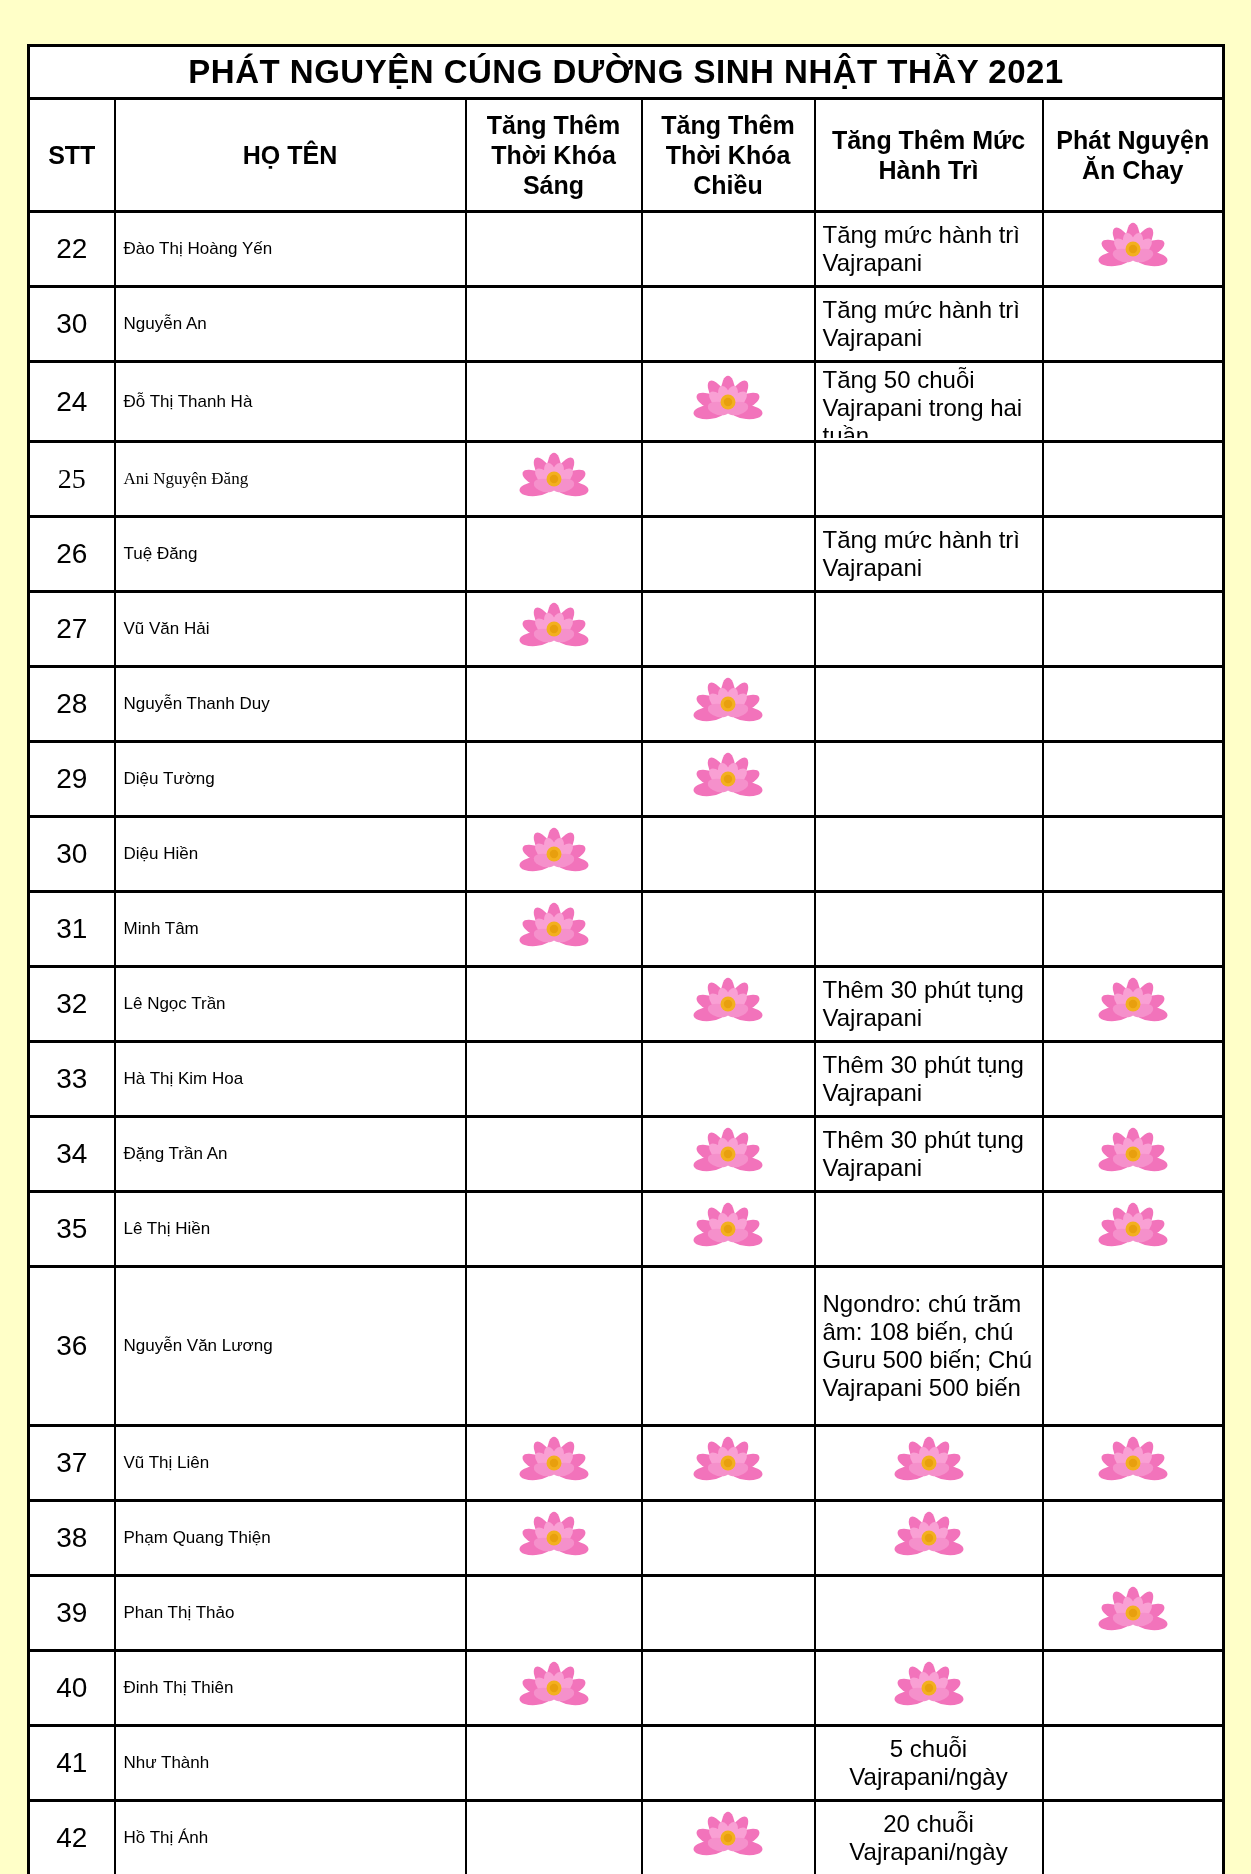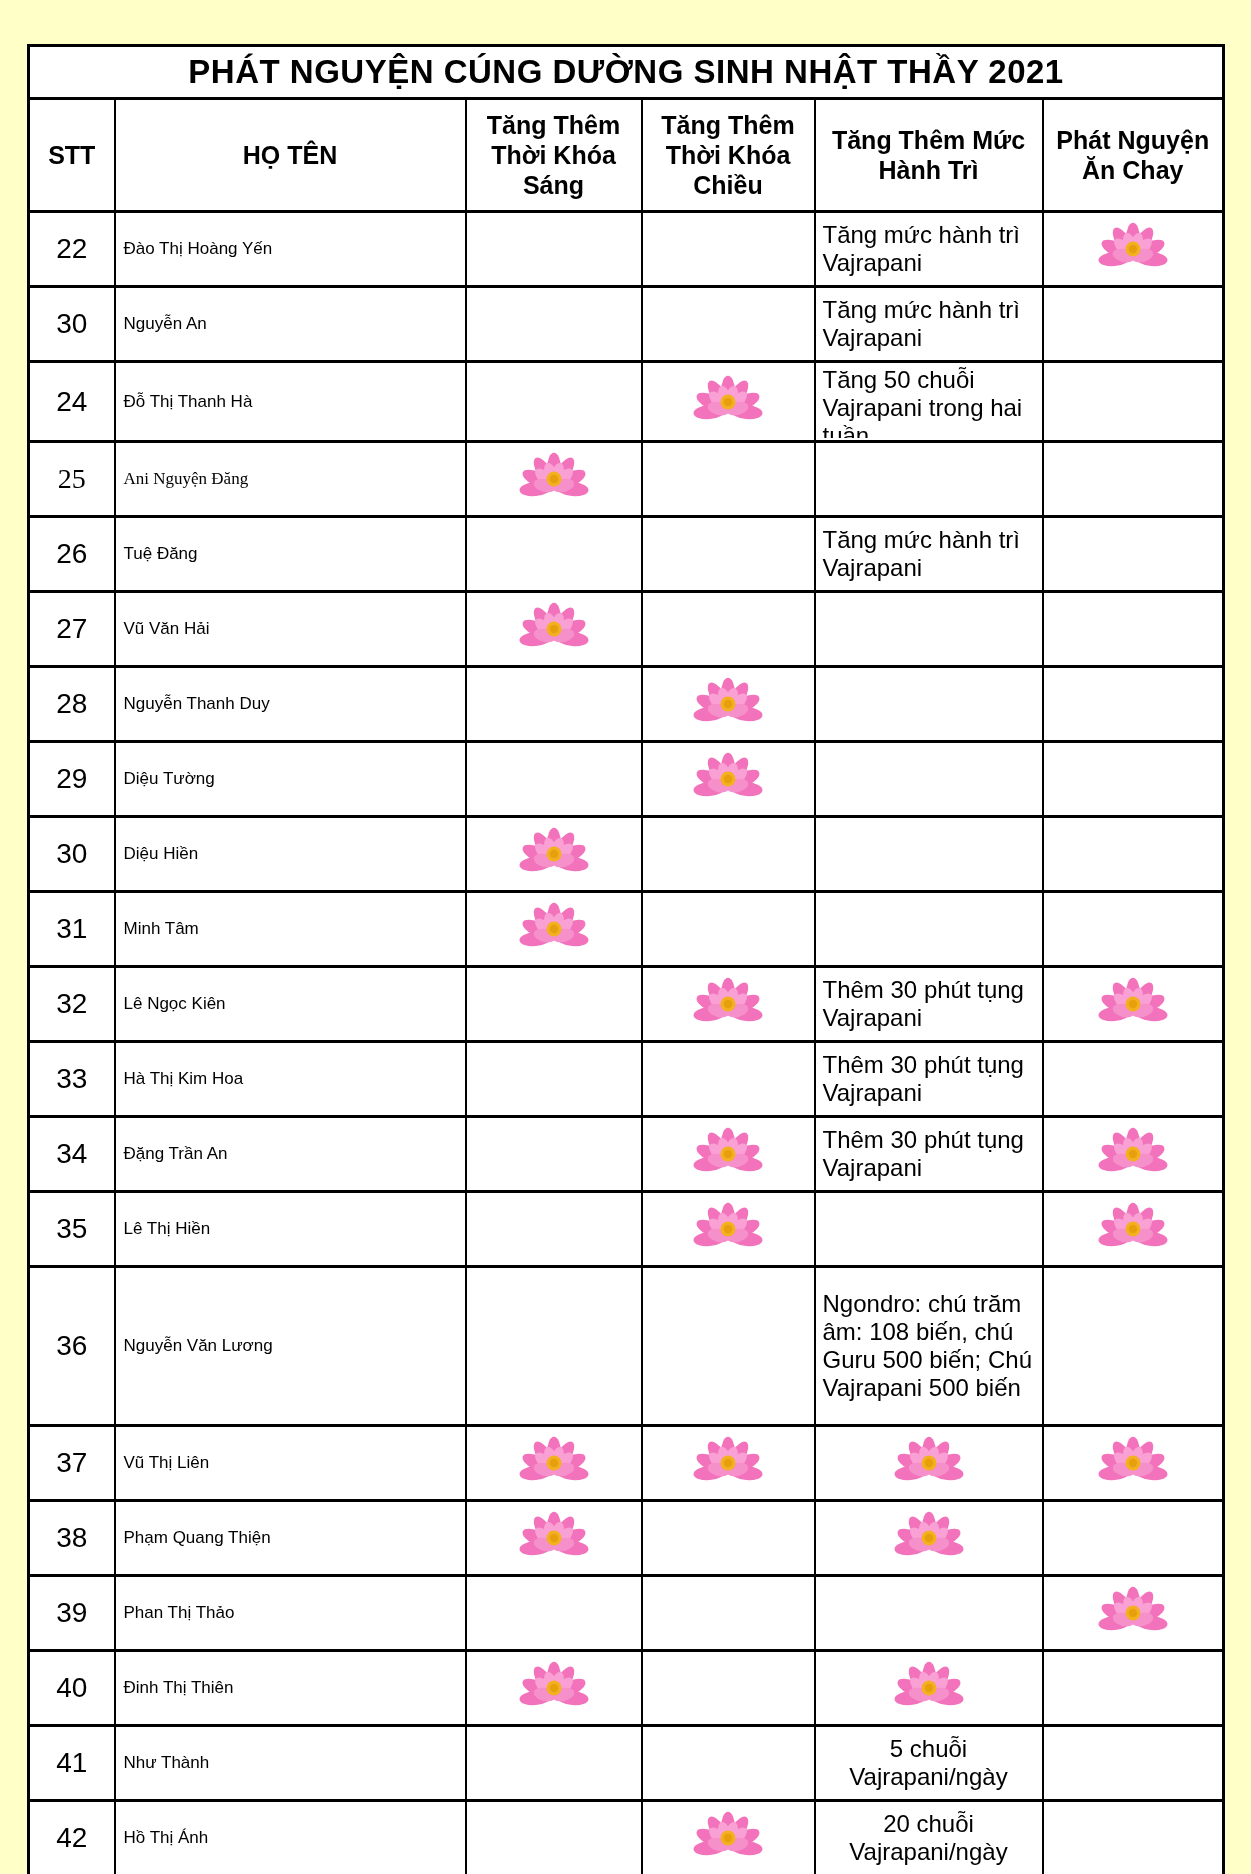--- a/index.html
+++ b/index.html
@@ -355,21 +355,21 @@
     <circle cx="38" cy="31" r="8" fill="#f3b01f"></circle>
     <circle cx="38" cy="31" r="4.5" fill="#de9200" opacity="0.55"></circle>
   </g>
 </svg></td>
     <td class="flower-cell"></td>
     <td class="practice-cell"></td>
     <td class="flower-cell"></td>
   </tr>
         <tr style="height: 75px;">
     <td class="stt-cell">32</td>
-    <td class="name-cell">Lê Ngọc Kiên</td>
+    <td class="name-cell">Lê Ngọc Trần</td>
     <td class="flower-cell"></td>
     <td class="flower-cell"><svg class="lotus" viewBox="0 0 76 62" aria-hidden="true">
   <g>
     <g fill="#f273bb">
       <ellipse cx="38" cy="20" rx="7.5" ry="17" transform="rotate(-95 38 40)"></ellipse>
       <ellipse cx="38" cy="20" rx="7.5" ry="17" transform="rotate(-64 38 40)"></ellipse>
       <ellipse cx="38" cy="20" rx="7.5" ry="17" transform="rotate(-32 38 40)"></ellipse>
       <ellipse cx="38" cy="20" rx="7.5" ry="17"></ellipse>
       <ellipse cx="38" cy="20" rx="7.5" ry="17" transform="rotate(32 38 40)"></ellipse>
       <ellipse cx="38" cy="20" rx="7.5" ry="17" transform="rotate(64 38 40)"></ellipse>

